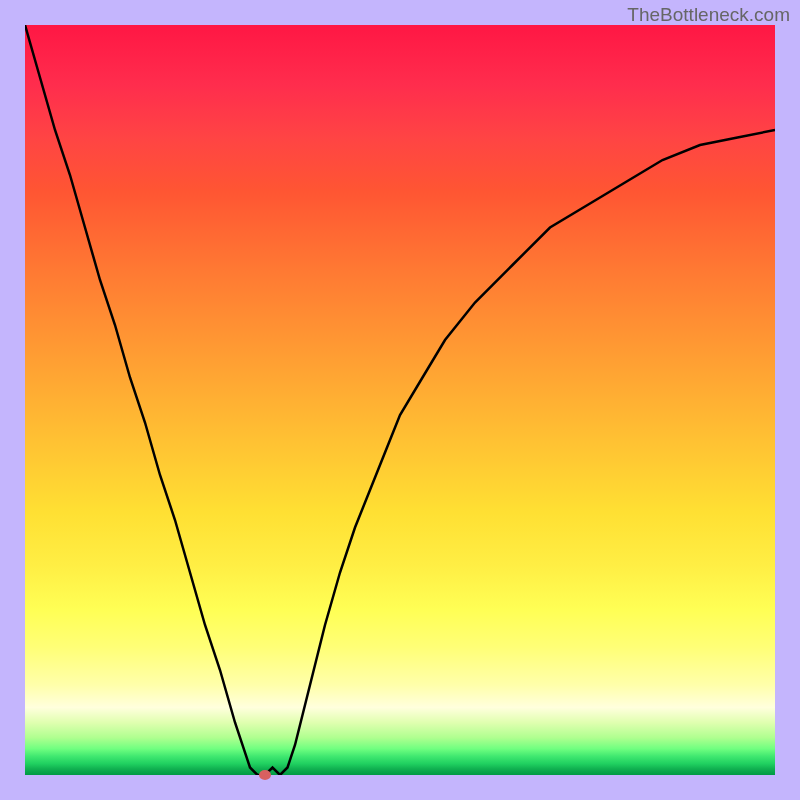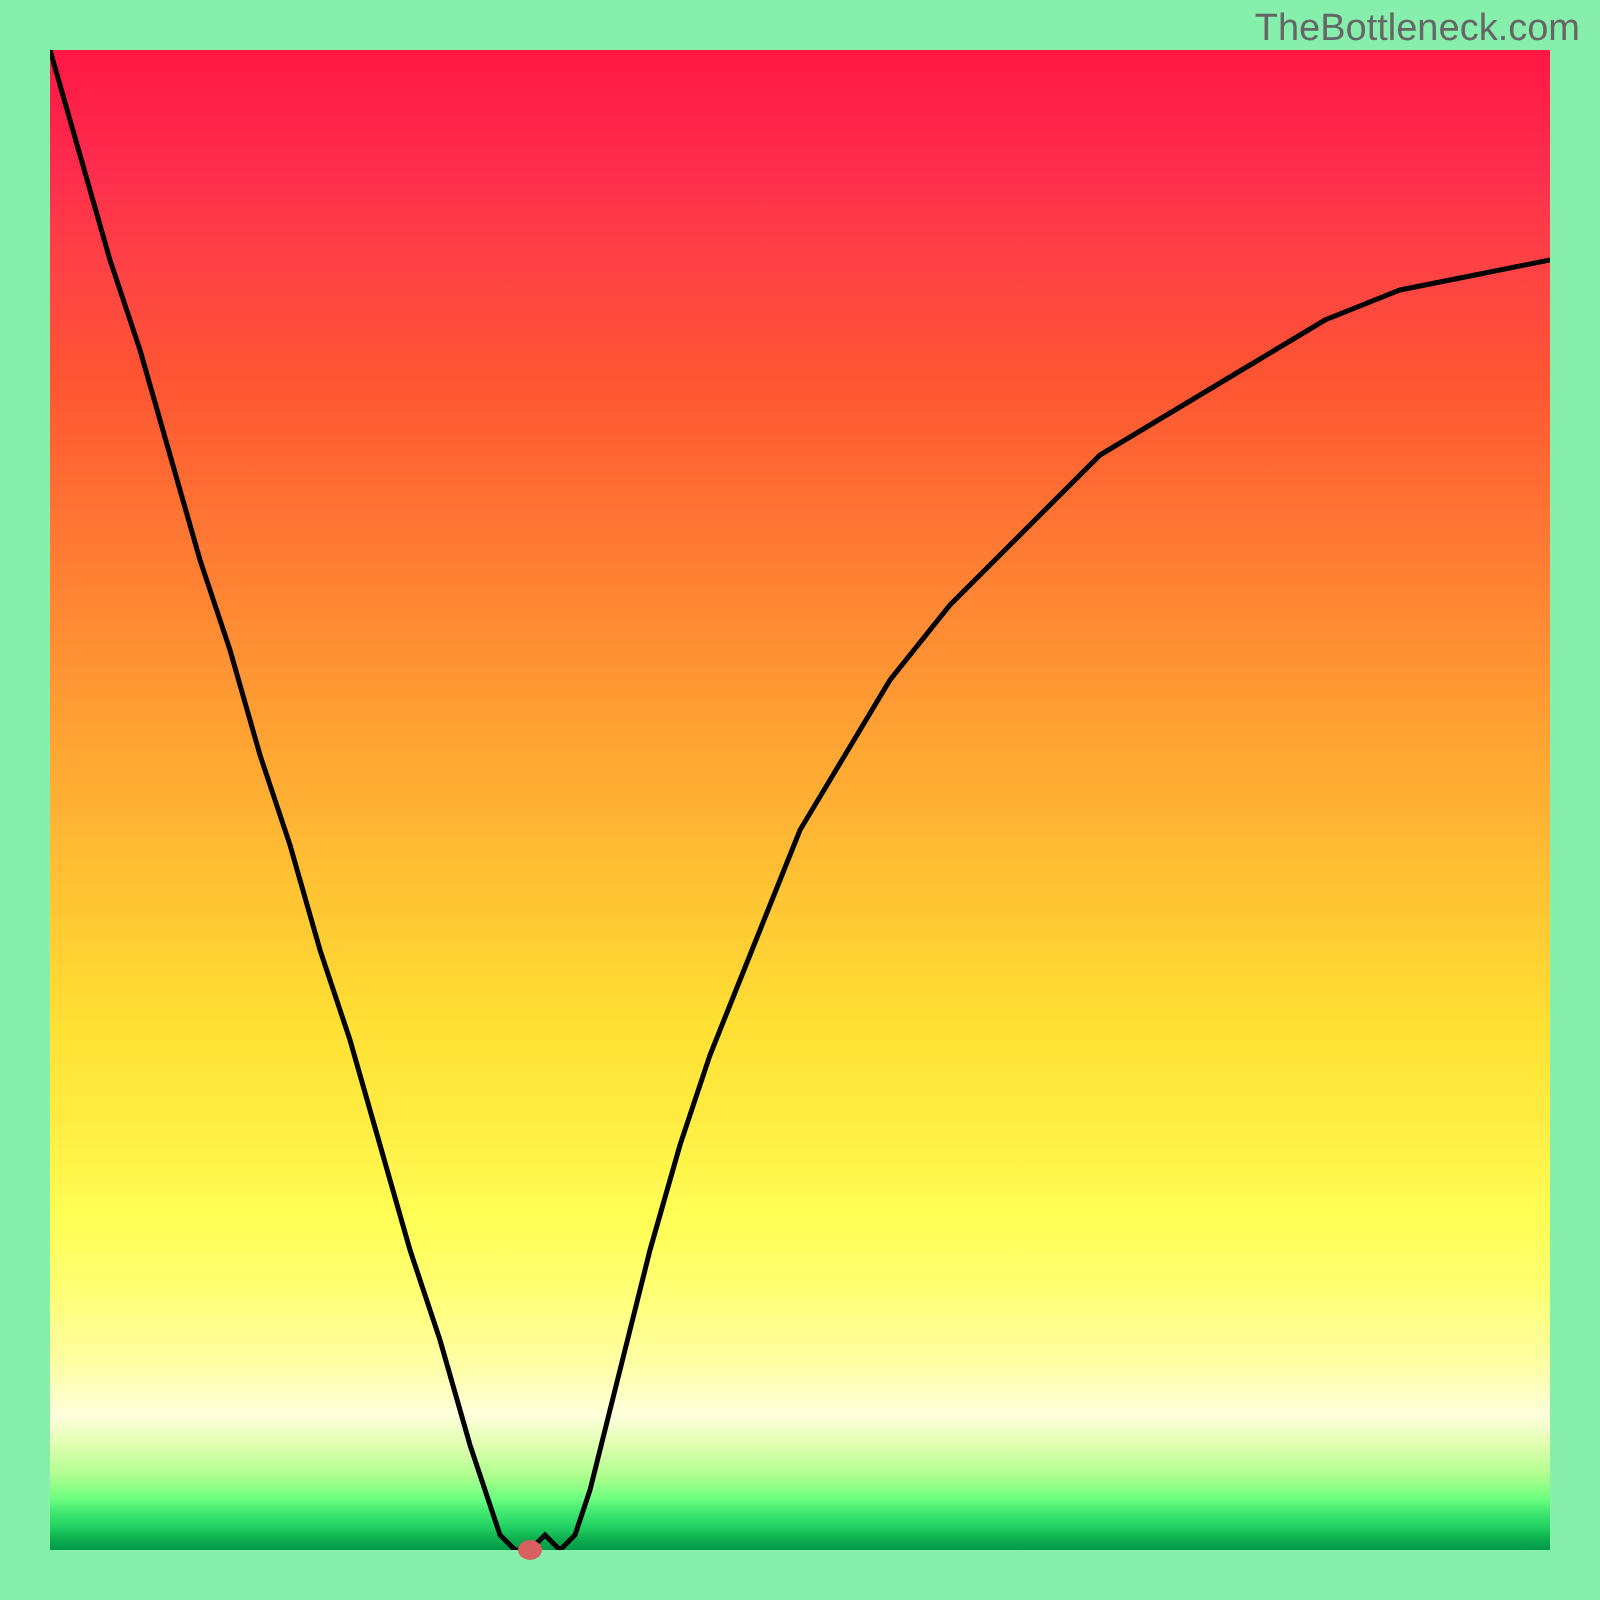--- a/index.html
+++ b/index.html
@@ -8,21 +8,21 @@
       width: 800px;
       height: 800px;
       background: #000;
       font-family: Arial, sans-serif;
       overflow: hidden;
     }
     .container {
       width: 800px;
       height: 800px;
       position: relative;
-      background: #86efac;
+      background: #c4b5fd;
     }
     .chart-area {
       position: absolute;
       left: 25px;
       top: 25px;
       width: 750px;
       height: 750px;
       background: linear-gradient(to bottom,
         #ff1744 0%,
         #ff2d4d 8%,

